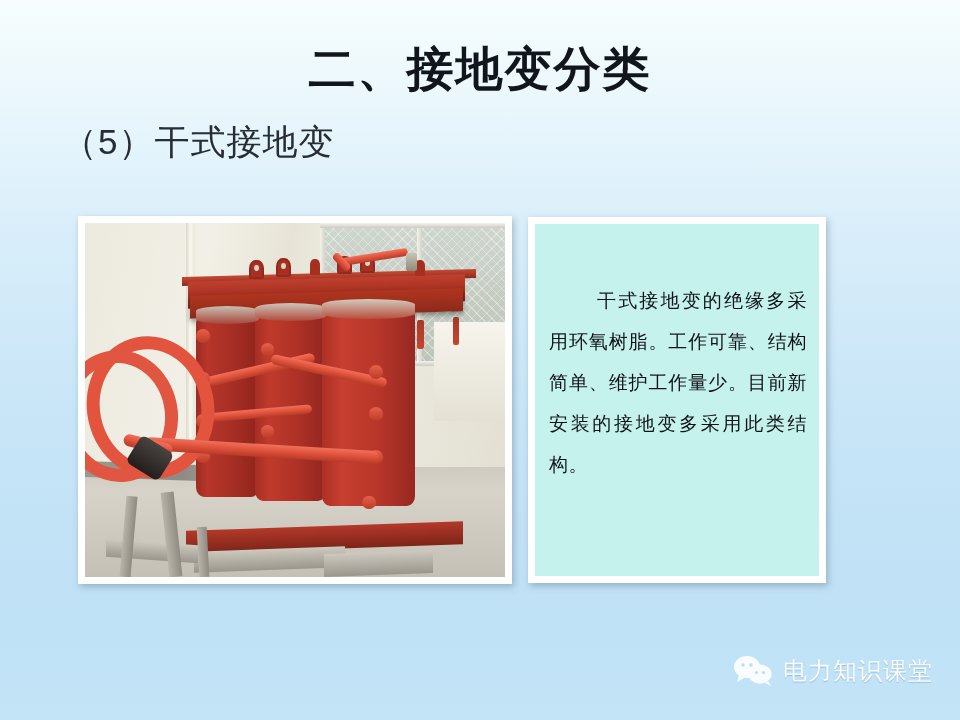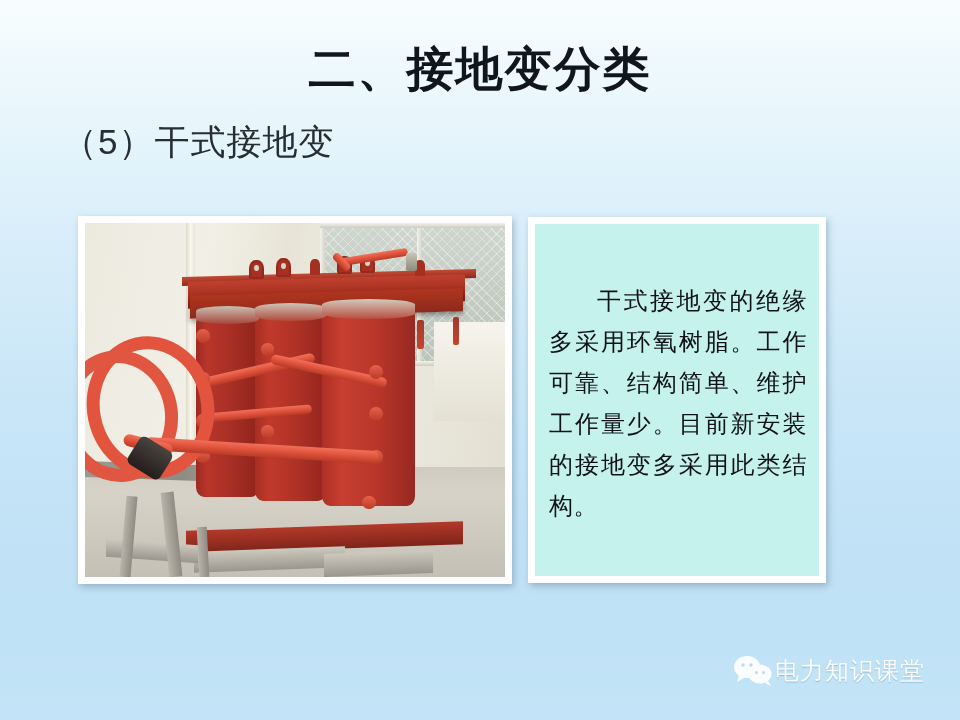--- a/index.html
+++ b/index.html
@@ -229,36 +229,36 @@
     top: 217px;
     width: 298px;
     height: 366px;
     background: #c6f2ee;
     border: 7px solid #ffffff;
     box-sizing: border-box;
     box-shadow: 2px 3px 7px rgba(60,90,110,0.35);
   }
   #textbox-body {
     padding: 56px 12px 0 14px;
-    font-size: 24px;
+    font-size: 19px;
     line-height: 41px;
     color: #101418;
     letter-spacing: 0.5px;
     text-indent: 48px;
     text-align: justify;
   }
 
   
   #watermark {
     position: absolute;
     left: 733px;
     top: 655px;
     display: flex;
     align-items: center;
-    gap: 0;
+    gap: 8px;
     opacity: .93;
   }
   #wechat-icon { display: block; }
   #watermark-label {
     font-size: 24px;
     color: #ffffff;
     letter-spacing: 1px;
     text-shadow: 0 1px 1px rgba(110,150,180,.55);
     white-space: nowrap;
   }

